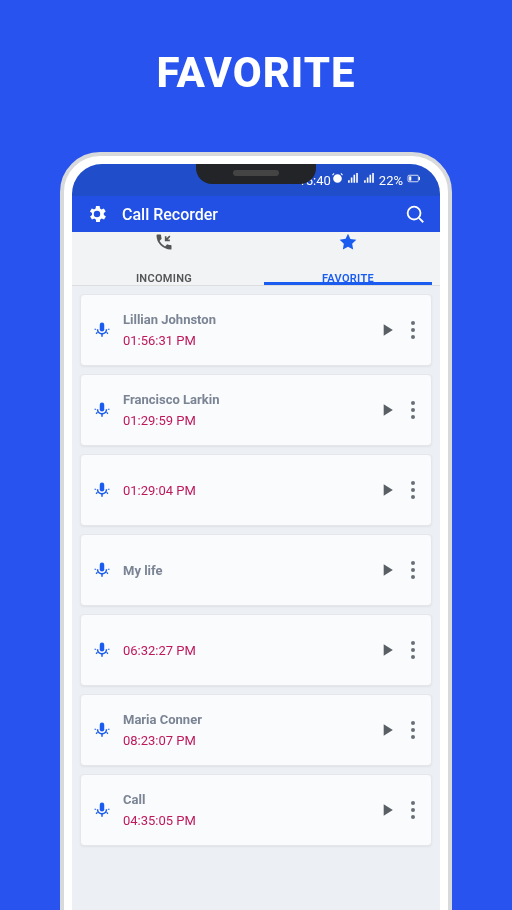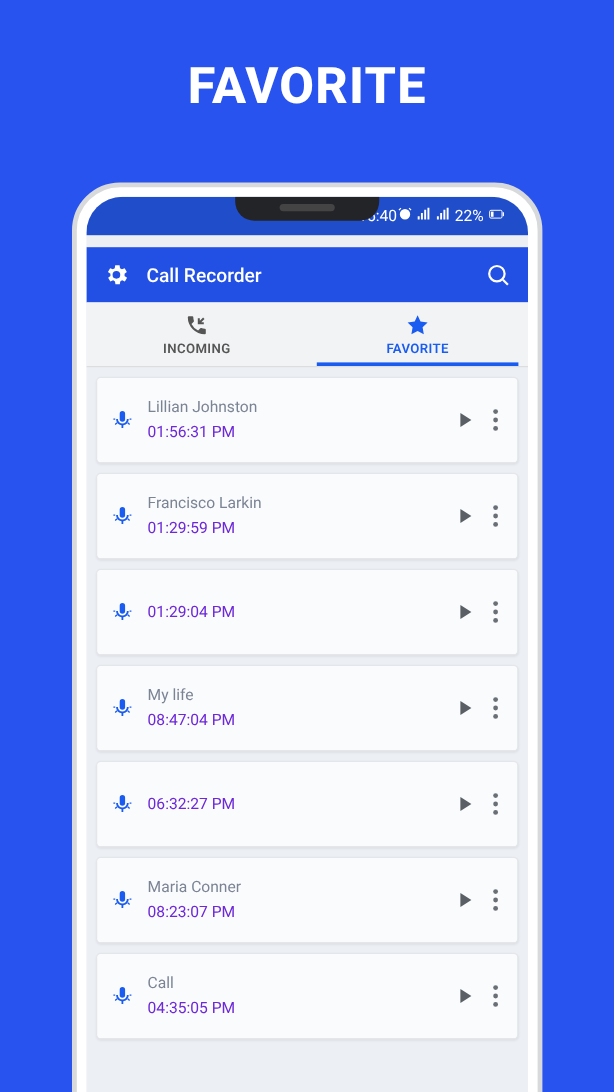--- a/index.html
+++ b/index.html
@@ -62,43 +62,42 @@
     color: #fff;
     font-size: 13px;
     display: flex;
     align-items: center;
     justify-content: flex-end;
     padding: 0 18px;
   }
   .status-right { display: flex; align-items: center; gap: 3px; }
   .status-right svg { fill: #fff; }
   .app-bar {
-    height: 46px;
+    height: 36px;
     background: #2250e4;
     display: flex;
     align-items: center;
     padding: 0 14px;
     color: #fff;
-    margin-top: 10px;
   }
   .app-bar-title { margin-left: 14px; font-size: 16px; font-weight: 500; }
   .app-bar-spacer { flex: 1; }
   .gear-icon, .search-icon { width: 22px; height: 22px; display:flex; align-items:center; justify-content:center; }
   .tabs {
     height: 54px;
     background: #f2f3f5;
     display: flex;
     border-bottom: 1px solid #ddd;
   }
   .tab {
     flex: 1;
     display: flex;
     flex-direction: column;
     align-items: center;
-    justify-content: center;
+    justify-content: space-between;
     font-size: 11px;
     font-weight: 600;
     color: #555;
     letter-spacing: 0.3px;
     gap: 3px;
     position: relative;
   }
   .tab.active { color: #1a5cef; }
   .tab.active::after {
     content: "";
@@ -119,22 +118,22 @@
     border: 1px solid #e4e6ea;
     border-radius: 4px;
     height: 72px;
     display: flex;
     align-items: center;
     padding: 0 8px 0 10px;
     box-shadow: 0 1px 2px rgba(0,0,0,0.06);
   }
   .mic-icon { width: 22px; flex-shrink:0; display:flex; justify-content:center; }
   .card-text { flex:1; margin-left: 10px; display:flex; flex-direction:column; gap:6px; }
-  .card-name { color: #7b8495; font-size: 13px; font-weight:400; }
-  .card-time { color: #6d28d9; font-size: 13px; }
+  .card-name { color: #7b8495; font-size: 13px; font-weight:700; }
+  .card-time { color: #be185d; font-size: 13px; }
   .play-icon { width: 24px; display:flex; justify-content:center; }
   .more-icon { width: 20px; display:flex; flex-direction:column; align-items:center; gap:3px; margin-left:4px;}
   .more-icon span { width:4px; height:4px; background:#6a6f77; border-radius:50%; }
 </style>
 </head>
 <body>
 
 <div class="promo-title">FAVORITE</div>
 
 <div class="phone">
@@ -277,21 +276,20 @@
   <div class="card">
     <div class="mic-icon">
       <svg viewBox="0 0 24 24" width="18" height="22" fill="#1a5cef">
               <path d="M12 14a3 3 0 003-3V5a3 3 0 10-6 0v6a3 3 0 003 3z"></path>
               <path d="M17 11a5 5 0 01-10 0H5a7 7 0 006 6.9V21h2v-3.1A7 7 0 0019 11h-2z"></path>
               <path d="M6 15l-2 2M18 15l2 2M4 11H2M22 11h-2" stroke="#1a5cef" stroke-width="1.5"></path>
             </svg>
     </div>
     <div class="card-text">
       <div class="card-name">My life</div>
-      <div class="card-time">08:47:04 PM</div>
     </div>
     <div class="play-icon">
       <svg viewBox="0 0 24 24" width="20" height="20" fill="#5a5f66">
               <path d="M8 5v14l11-7z"></path>
             </svg>
     </div>
     <div class="more-icon">
       <span></span>
             <span></span>
             <span></span>

